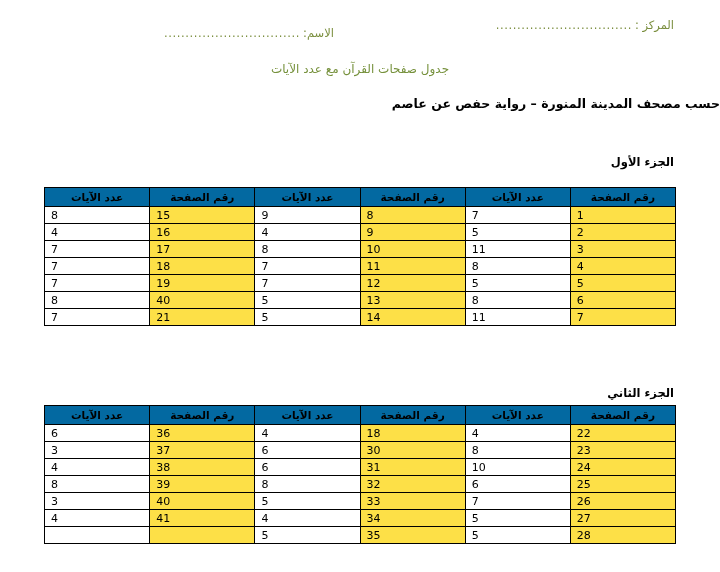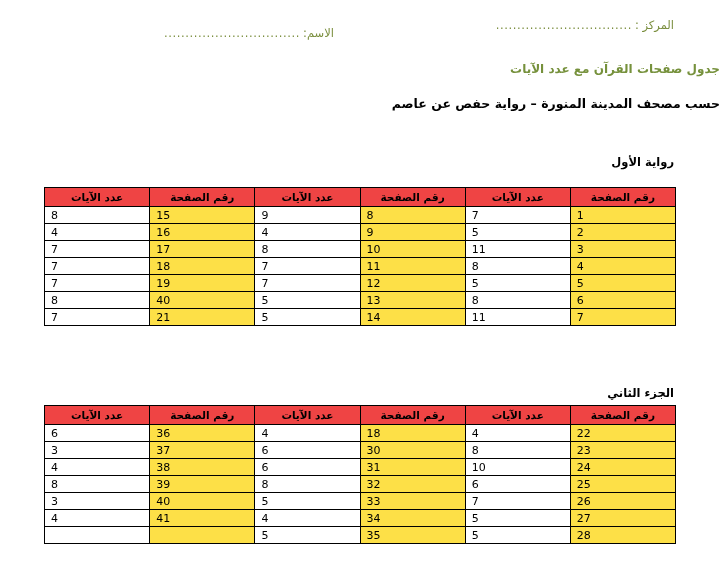--- a/index.html
+++ b/index.html
@@ -66,24 +66,24 @@
     right: 340px;
     top: 8px;
   }
 
   
   .title-main {
     position: absolute;
     top: 62px;
     left: 0;
     right: 0;
-    text-align: right;
+    text-align: center;
     color: #76913c;
     font-size: 12px;
-    font-weight: bold;
+    font-weight: normal;
   }
   .title-sub {
     position: absolute;
     top: 96px;
     left: 0;
     right: 0;
     text-align: right;
     color: #000000;
     font-size: 12.5px;
     font-weight: bold;
@@ -121,21 +121,21 @@
     height: 17px;
     padding: 0 6px;
     font-size: 11px;
     line-height: 15px;
     box-sizing: border-box;
   }
   .grid-table th {
     text-align: center;
     font-weight: bold;
     font-size: 10.5px;
-    background: #ef4444;
+    background: #0369a1;
     color: #000000;
     height: 19px;
   }
   .grid-table td {
     text-align: left;
     font-weight: normal;
     color: #000000;
     background: #ffffff;
     font-family: "DejaVu Sans", "Liberation Sans", sans-serif;
   }
@@ -160,21 +160,21 @@
     </div>
     <div class="field field-name">
       <span class="field-label">الاسم:</span>
       <span class="field-dots">................................</span>
     </div>
   </div>
 
   <div class="title-main">جدول صفحات القرآن مع عدد الآيات</div>
   <div class="title-sub">حسب مصحف المدينة المنورة – رواية حفص عن عاصم</div>
 
-  <div class="section-label one">رواية الأول</div>
+  <div class="section-label one">الجزء الأول</div>
   <table class="grid-table t1">
     <colgroup>
       <col class="c-page">
         <col class="c-verse">
       <col class="c-page">
         <col class="c-verse">
       <col class="c-page">
         <col class="c-verse">
     </colgroup>
     <thead>

